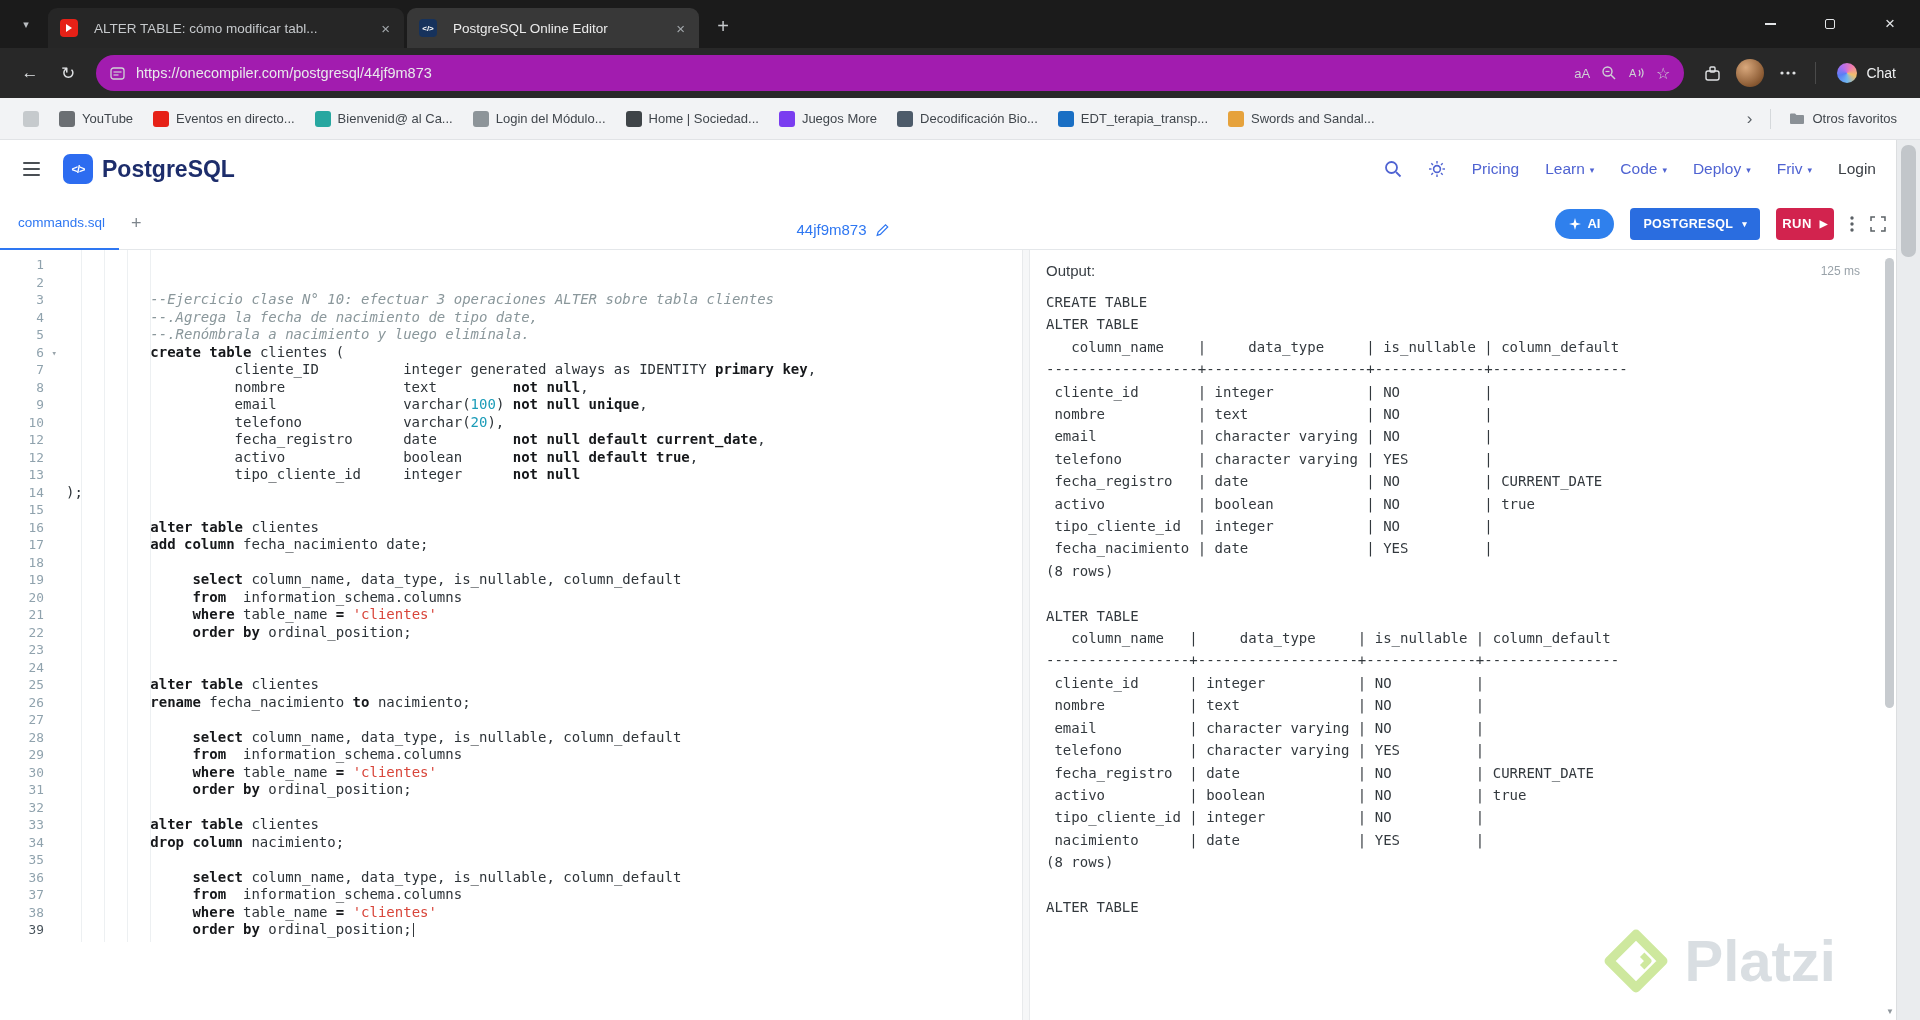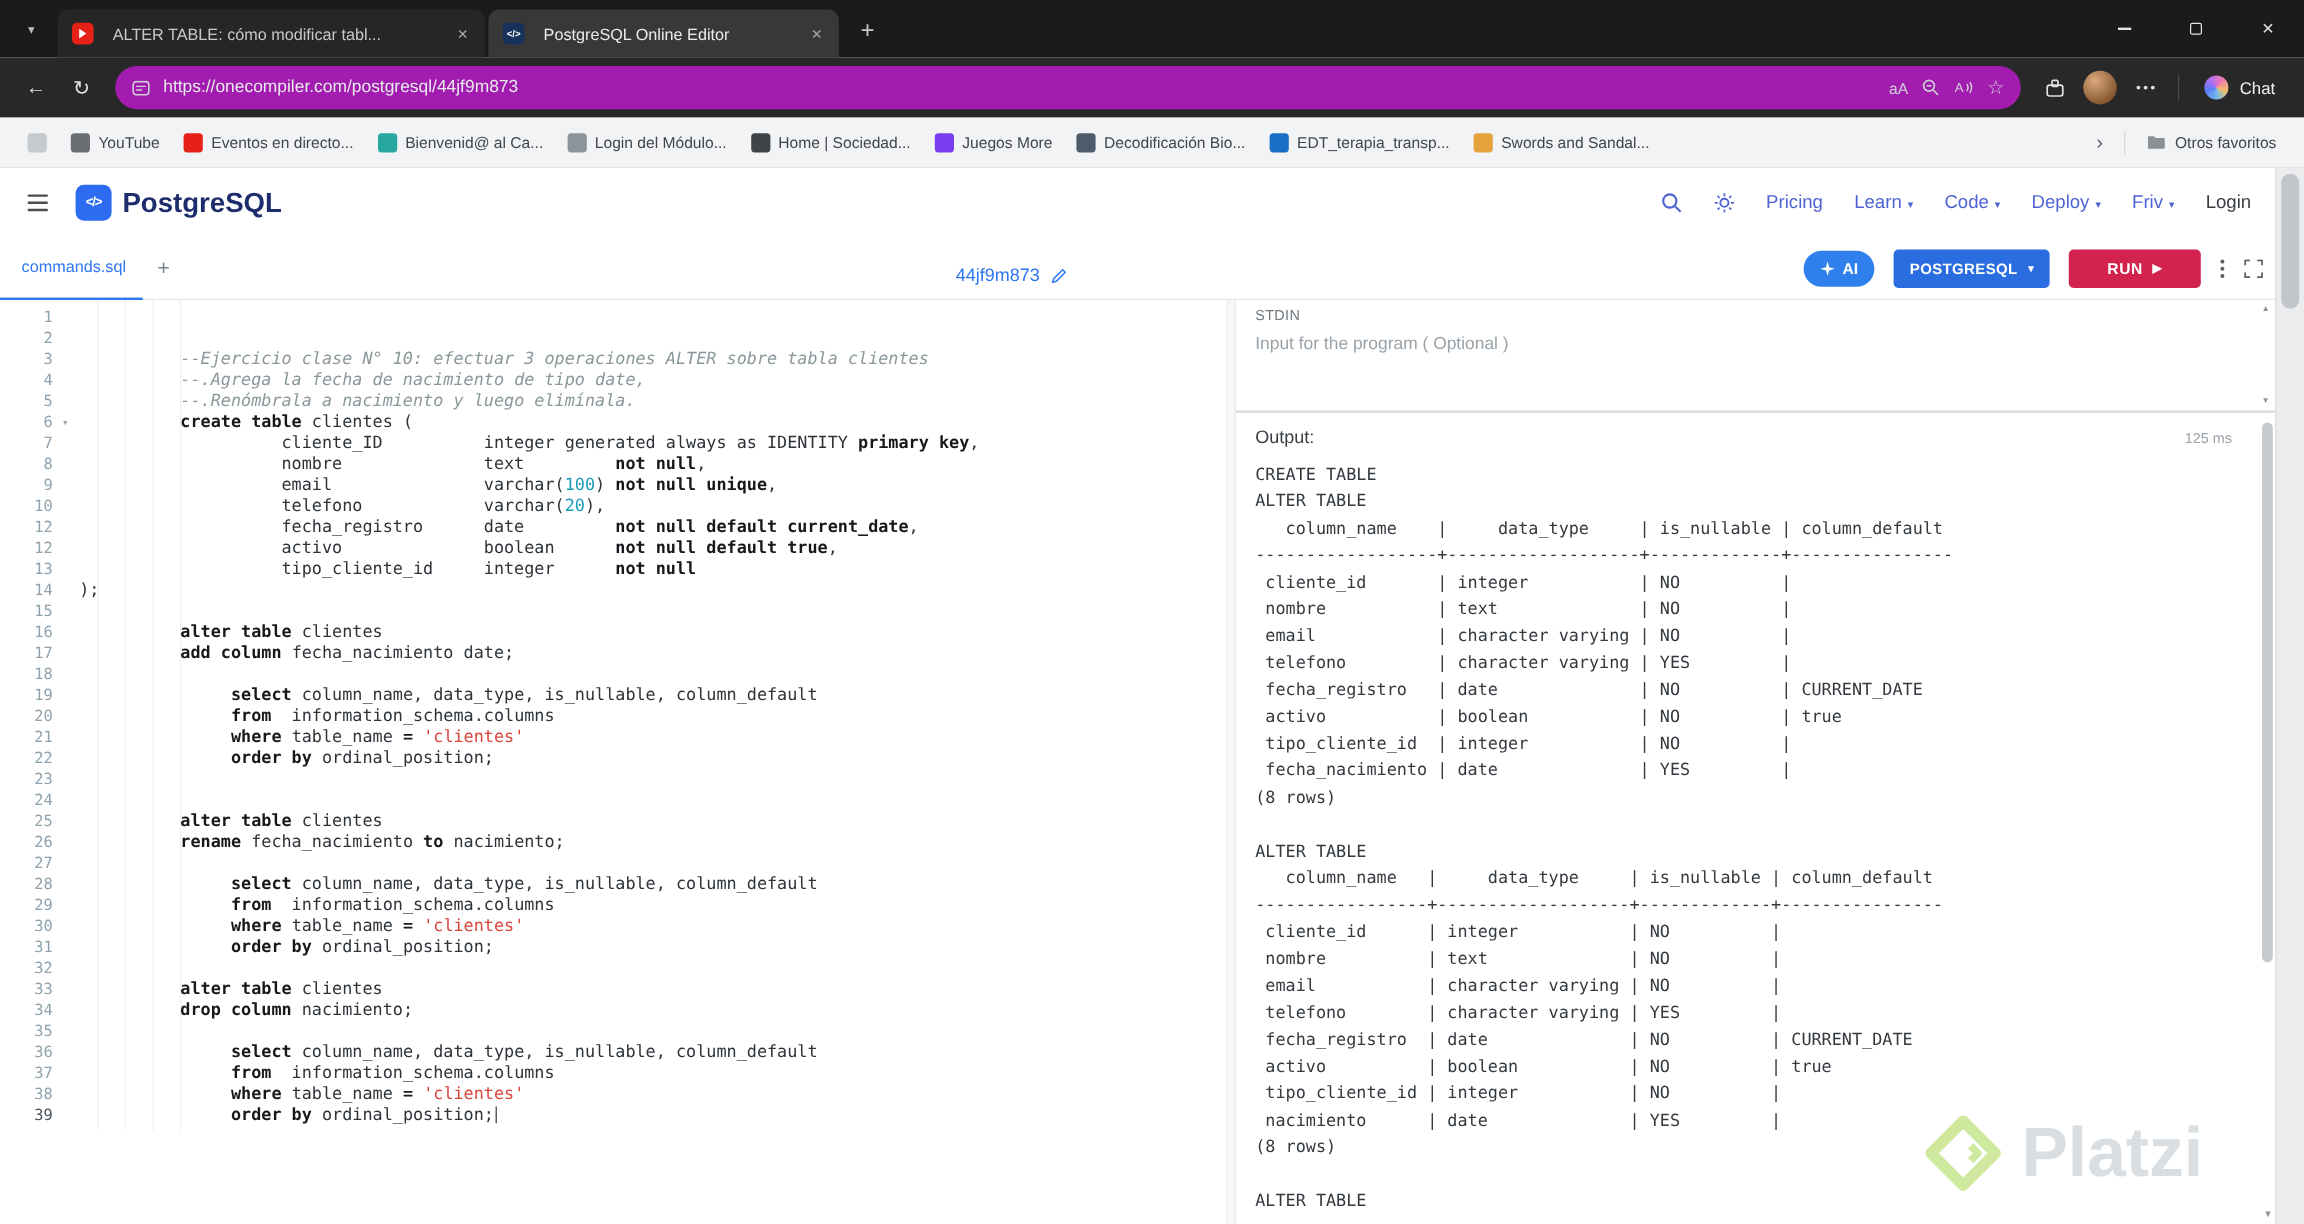--- a/index.html
+++ b/index.html
@@ -62,21 +62,21 @@
 
   
   .editor-bar{height:52px;border-bottom:1px solid #e4e7ea;display:flex;align-items:center;position:relative;padding-right:34px;background:#fff;}
   .file-tab{height:52px;display:flex;align-items:center;padding:0 14px 0 18px;color:#2e77f2;font-size:13.5px;border-bottom:2px solid #2e77f2;}
   .add-file{color:#7d858c;font-size:18px;padding:0 12px;}
   .file-id{position:absolute;left:843px;transform:translateX(-50%);display:flex;align-items:center;gap:9px;color:#2e77f2;font-size:15px;margin-top:12px;}
   .bar-right{margin-left:auto;display:flex;align-items:center;gap:16px;}
   .ai-btn{height:30px;padding:0 14px;border-radius:15px;background:#2f80ed;color:#fff;font-size:13px;font-weight:bold;display:flex;align-items:center;gap:6px;}
   .lang-btn{height:32px;padding:0 13px;border-radius:4px;background:#2a6de0;color:#fff;font-size:12.5px;font-weight:bold;display:flex;align-items:center;gap:9px;letter-spacing:.3px;}
   .lang-caret{font-size:9px;}
-  .run-btn{height:32px;padding:0 32px;border-radius:4px;background:#d2234e;color:#fff;font-size:13px;font-weight:bold;display:flex;align-items:center;gap:8px;letter-spacing:.5px;}
+  .run-btn{height:32px;padding:0 6px;border-radius:4px;background:#d2234e;color:#fff;font-size:13px;font-weight:bold;display:flex;align-items:center;gap:8px;letter-spacing:.5px;}
   .run-play{font-size:10px;}
   .gray-ico{color:#5b6166;display:flex;align-items:center;}
 
   
   .content{display:flex;height:770px;margin-right:24px;}
   .editor-pane{flex:1;position:relative;overflow:hidden;font-family:"DejaVu Sans Mono",monospace;font-size:14px;line-height:17.5px;background:#fff;}
   .guide{position:absolute;top:0;height:692px;width:1px;background:#edf0f2;}
   .gutter{position:absolute;left:0;top:6px;width:58px;}
   .lnr{height:17.5px;position:relative;color:#8fa2ad;font-size:12.8px;text-align:right;padding-right:14px;line-height:17.5px;}
   .lnr.cur{color:#49545c;}
@@ -407,28 +407,20 @@
             <div class="lnr">37</div>
             <div class="lnr">38</div>
             <div class="lnr cur">39</div>
           </div>
         <div class="code"><div class="line"></div><div class="line"></div><div class="line"><span class="pl">          </span><span class="cm">--Ejercicio clase N° 10: efectuar 3 operaciones ALTER sobre tabla clientes</span></div><div class="line"><span class="pl">          </span><span class="cm">--.Agrega la fecha de nacimiento de tipo date,</span></div><div class="line"><span class="pl">          </span><span class="cm">--.Renómbrala a nacimiento y luego elimínala.</span></div><div class="line"><span class="pl">          </span><span class="kw">create table</span><span class="pl"> clientes (</span></div><div class="line"><span class="pl">                    cliente_ID          integer generated always as IDENTITY </span><span class="kw">primary key</span><span class="pl">,</span></div><div class="line"><span class="pl">                    nombre              text         </span><span class="kw">not null</span><span class="pl">,</span></div><div class="line"><span class="pl">                    email               varchar(</span><span class="num">100</span><span class="pl">) </span><span class="kw">not null unique</span><span class="pl">,</span></div><div class="line"><span class="pl">                    telefono            varchar(</span><span class="num">20</span><span class="pl">),</span></div><div class="line"><span class="pl">                    fecha_registro      date         </span><span class="kw">not null default current_date</span><span class="pl">,</span></div><div class="line"><span class="pl">                    activo              boolean      </span><span class="kw">not null default true</span><span class="pl">,</span></div><div class="line"><span class="pl">                    tipo_cliente_id     integer      </span><span class="kw">not null</span></div><div class="line"><span class="pl">);</span></div><div class="line"></div><div class="line"><span class="pl">          </span><span class="kw">alter table</span><span class="pl"> clientes</span></div><div class="line"><span class="pl">          </span><span class="kw">add column</span><span class="pl"> fecha_nacimiento date;</span></div><div class="line"></div><div class="line"><span class="pl">               </span><span class="kw">select</span><span class="pl"> column_name, data_type, is_nullable, column_default</span></div><div class="line"><span class="pl">               </span><span class="kw">from</span><span class="pl">  information_schema.columns</span></div><div class="line"><span class="pl">               </span><span class="kw">where</span><span class="pl"> table_name </span><span class="kw">=</span><span class="pl"> </span><span class="str">'clientes'</span></div><div class="line"><span class="pl">               </span><span class="kw">order by</span><span class="pl"> ordinal_position;</span></div><div class="line"></div><div class="line"></div><div class="line"><span class="pl">          </span><span class="kw">alter table</span><span class="pl"> clientes</span></div><div class="line"><span class="pl">          </span><span class="kw">rename</span><span class="pl"> fecha_nacimiento </span><span class="kw">to</span><span class="pl"> nacimiento;</span></div><div class="line"></div><div class="line"><span class="pl">               </span><span class="kw">select</span><span class="pl"> column_name, data_type, is_nullable, column_default</span></div><div class="line"><span class="pl">               </span><span class="kw">from</span><span class="pl">  information_schema.columns</span></div><div class="line"><span class="pl">               </span><span class="kw">where</span><span class="pl"> table_name </span><span class="kw">=</span><span class="pl"> </span><span class="str">'clientes'</span></div><div class="line"><span class="pl">               </span><span class="kw">order by</span><span class="pl"> ordinal_position;</span></div><div class="line"></div><div class="line"><span class="pl">          </span><span class="kw">alter table</span><span class="pl"> clientes</span></div><div class="line"><span class="pl">          </span><span class="kw">drop column</span><span class="pl"> nacimiento;</span></div><div class="line"></div><div class="line"><span class="pl">               </span><span class="kw">select</span><span class="pl"> column_name, data_type, is_nullable, column_default</span></div><div class="line"><span class="pl">               </span><span class="kw">from</span><span class="pl">  information_schema.columns</span></div><div class="line"><span class="pl">               </span><span class="kw">where</span><span class="pl"> table_name </span><span class="kw">=</span><span class="pl"> </span><span class="str">'clientes'</span></div><div class="line"><span class="pl">               </span><span class="kw">order by</span><span class="pl"> ordinal_position;</span><span class="caret"></span></div></div>
       </div>
 
       <div class="splitter"></div>
 
       <div class="right-pane">
-        <div class="stdin-sec">
-          <div class="stdin-label">STDIN</div>
-          <div class="stdin-ph">Input for the program ( Optional )</div>
-          <div class="mini-scroll">
-            <span>▲</span>
-            <span>▼</span>
-          </div>
-        </div>
         <div class="output-sec">
           <div class="out-head">
             <span>Output:</span>
             <span class="time">125 ms</span>
           </div>
           <div class="out-body"><div class="out-line">CREATE TABLE</div><div class="out-line">ALTER TABLE</div><div class="out-line">   column_name    |     data_type     | is_nullable | column_default</div><div class="out-line">------------------+-------------------+-------------+----------------</div><div class="out-line"> cliente_id       | integer           | NO          | </div><div class="out-line"> nombre           | text              | NO          | </div><div class="out-line"> email            | character varying | NO          | </div><div class="out-line"> telefono         | character varying | YES         | </div><div class="out-line"> fecha_registro   | date              | NO          | CURRENT_DATE</div><div class="out-line"> activo           | boolean           | NO          | true</div><div class="out-line"> tipo_cliente_id  | integer           | NO          | </div><div class="out-line"> fecha_nacimiento | date              | YES         | </div><div class="out-line">(8 rows)</div><div class="out-line"></div><div class="out-line">ALTER TABLE</div><div class="out-line">   column_name   |     data_type     | is_nullable | column_default</div><div class="out-line">-----------------+-------------------+-------------+----------------</div><div class="out-line"> cliente_id      | integer           | NO          | </div><div class="out-line"> nombre          | text              | NO          | </div><div class="out-line"> email           | character varying | NO          | </div><div class="out-line"> telefono        | character varying | YES         | </div><div class="out-line"> fecha_registro  | date              | NO          | CURRENT_DATE</div><div class="out-line"> activo          | boolean           | NO          | true</div><div class="out-line"> tipo_cliente_id | integer           | NO          | </div><div class="out-line"> nacimiento      | date              | YES         | </div><div class="out-line">(8 rows)</div><div class="out-line"></div><div class="out-line">ALTER TABLE</div></div>
           <div class="watermark">
             <span style="display:flex;opacity:.6">
               <svg width="66" height="66" viewBox="0 0 64 64">
                   <path d="M32 6 L58 32 L32 58 L6 32 Z" fill="none" stroke="#9fd341" stroke-width="9" stroke-linejoin="round"></path>

